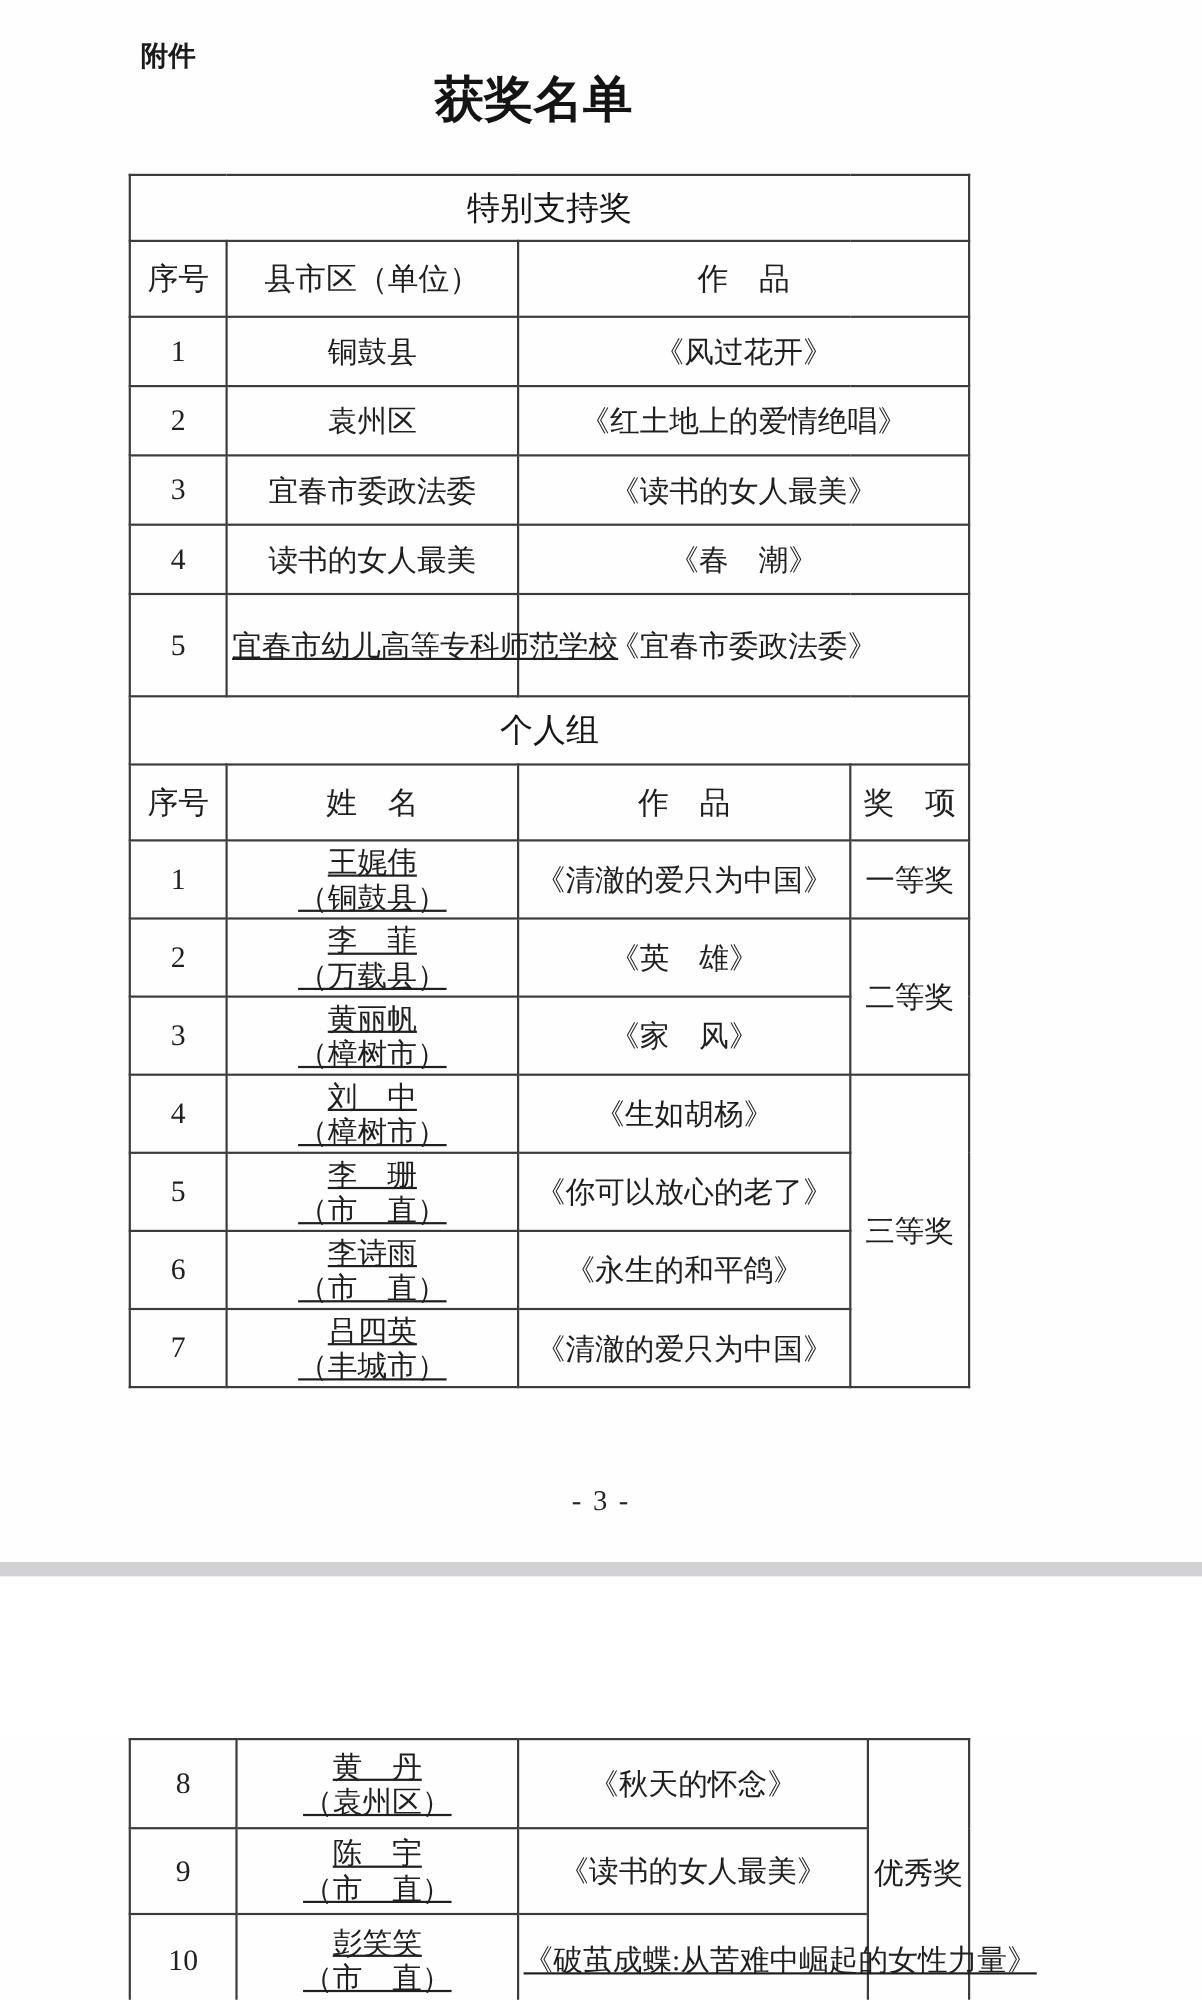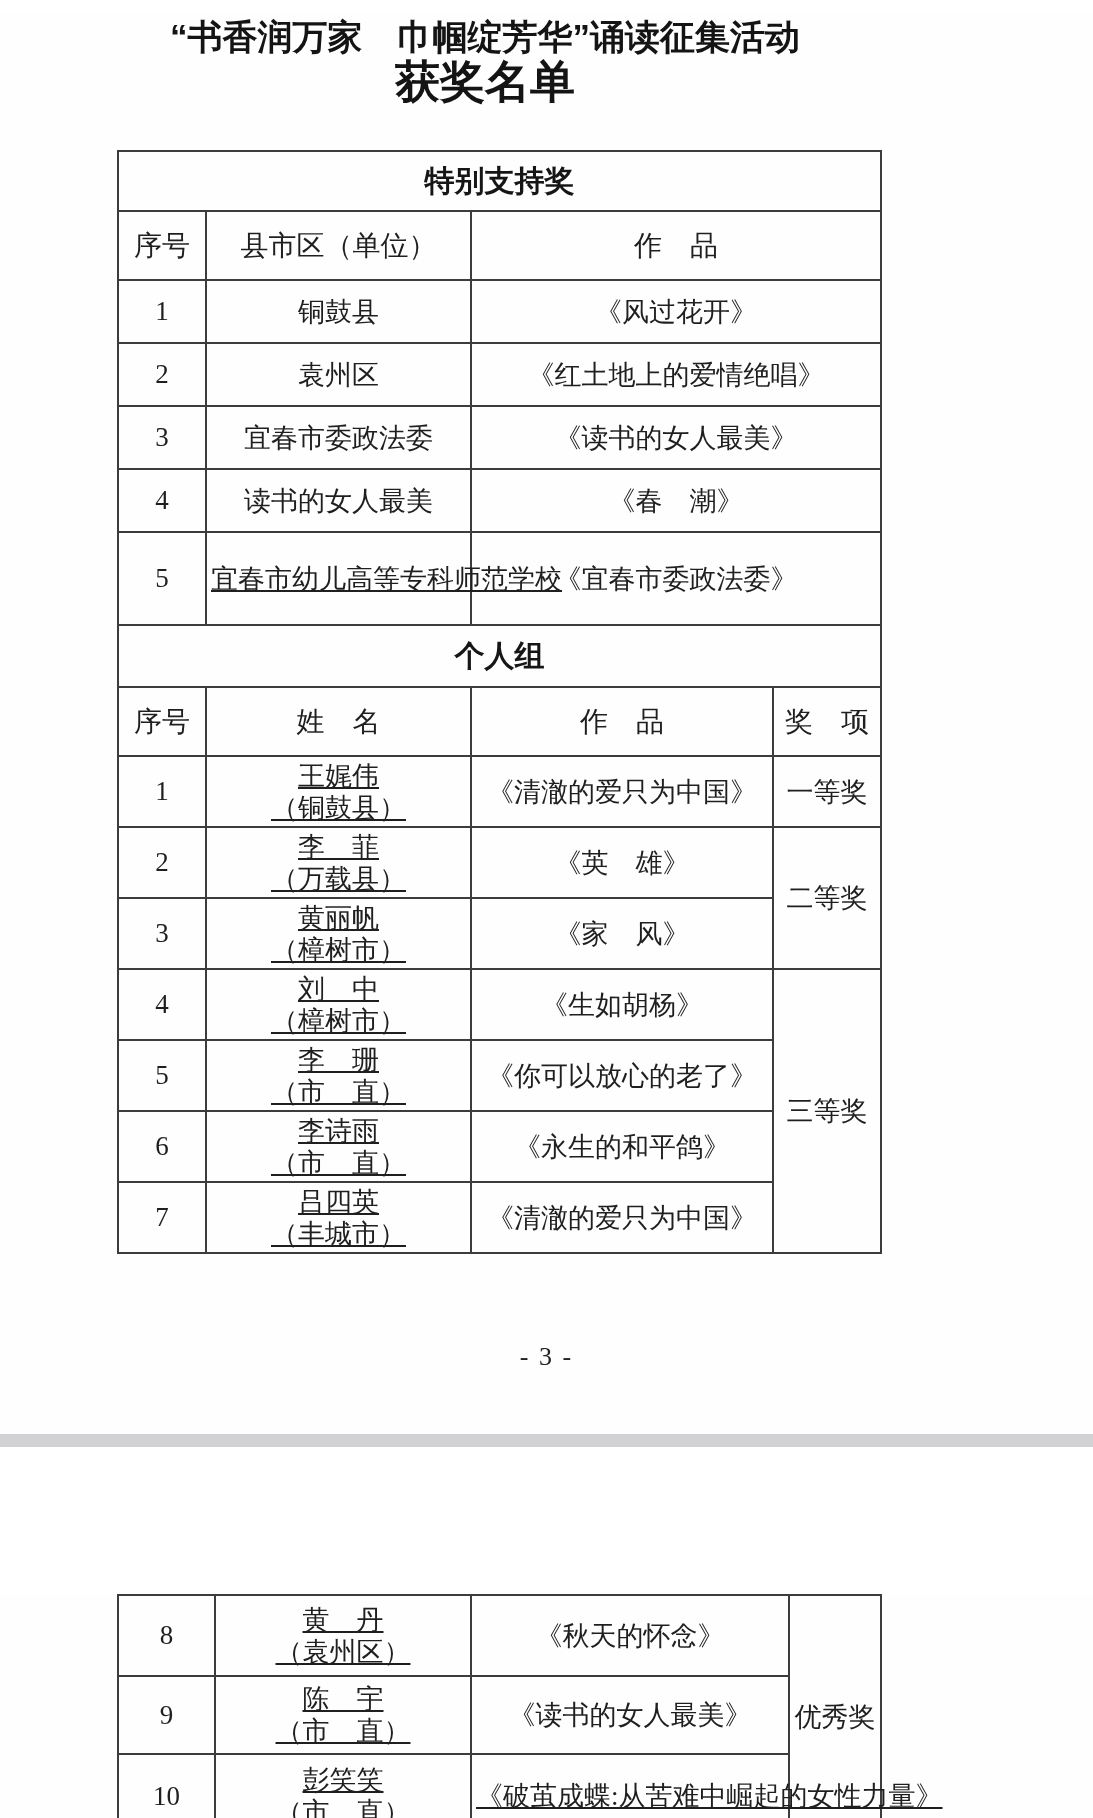--- a/index.html
+++ b/index.html
@@ -22,21 +22,21 @@
 
   table.awards{
     border-collapse:collapse;table-layout:fixed;
     margin-left:117px;width:763px;margin-top:46px;
   }
   table.awards td{
     border:2px solid #3c3c3c;text-align:center;vertical-align:middle;
     font-size:27px;padding:2px 4px;white-space:nowrap;overflow:visible;
   }
   tr.band td{
-    height:54px;font-family:"Liberation Sans", sans-serif;font-weight:bold;font-size:30px;color:#161616;
+    height:54px;font-family:"Liberation Sans", sans-serif;font-weight:normal;font-size:30px;color:#161616;
   }
   tr.band2 td{height:56px;}
   tr.hdr1 td{height:63px;font-size:28px;}
   tr.hdr2 td{height:63px;font-size:28px;}
   tr.sr td{height:57px;}
   tr.sr5 td{height:87px;}
   tr.ir td{height:65px;}
   td.wrapok{white-space:normal;line-height:32px;text-decoration:underline;}
   td.namecell{line-height:32px;text-decoration:underline;}
   td.namecell .nm,.namecell .un{display:block;}
@@ -46,22 +46,22 @@
   tr.r8 td{height:75px;}
   tr.r9 td{height:72px;}
   tr.r10 td{height:78px;}
 
   .pagenum{margin-top:88px;text-align:center;font-size:26px;letter-spacing:2px;color:#222;}
 </style>
 </head>
 <body>
 
 <div class="page1">
+  <div class="attachment">附件</div>
   <div class="titlewrap">
-    <div class="title1">“书香润万家　巾帼绽芳华”诵读征集活动</div>
     <div class="title2">获奖名单</div>
   </div>
 
   <table class="awards">
     <colgroup>
       <col style="width:88px">
         <col style="width:265px">
         <col style="width:302px">
         <col style="width:108px">
     </colgroup>

